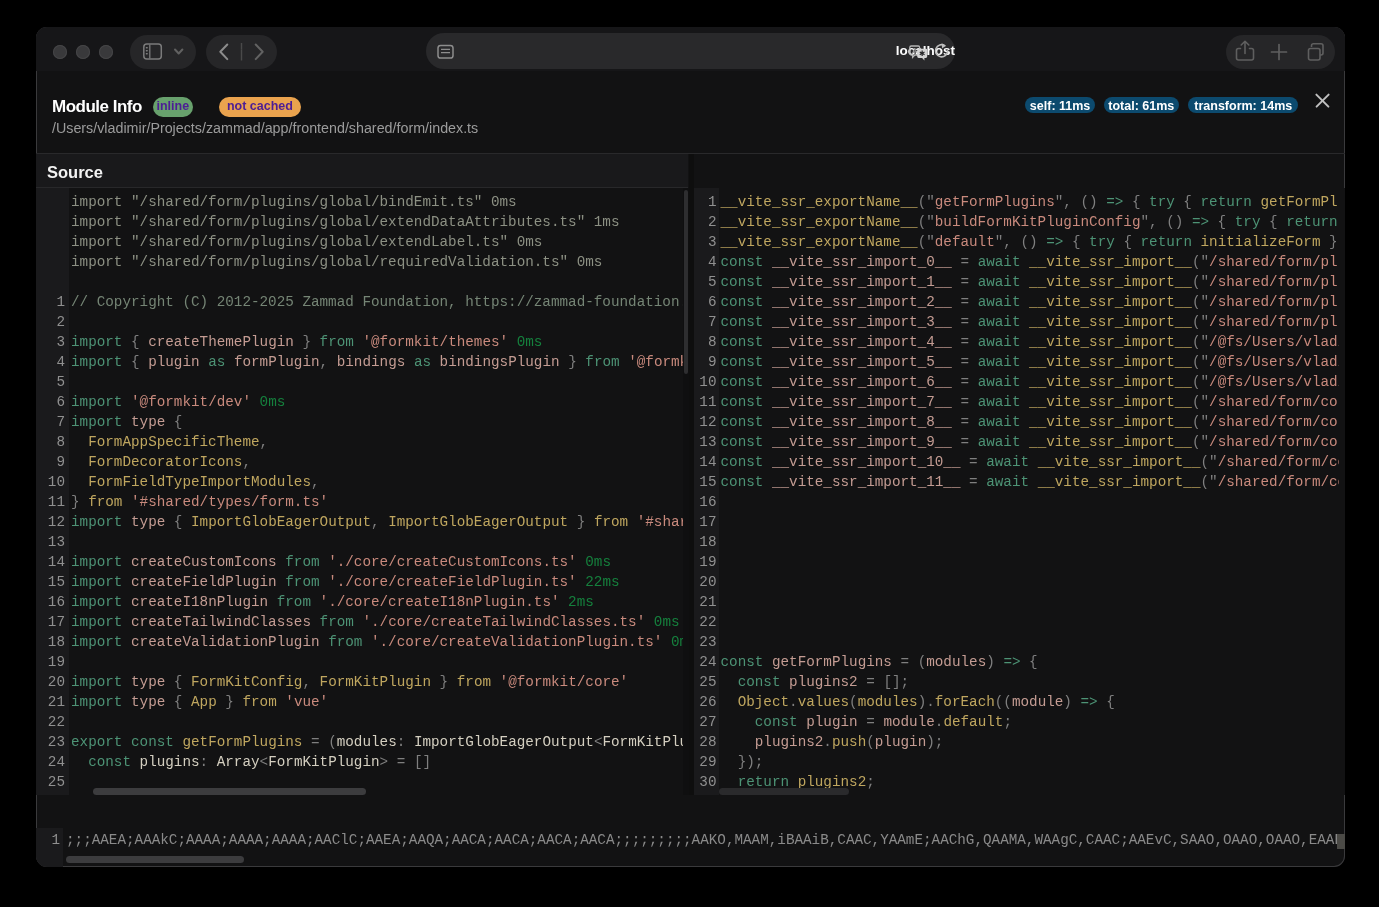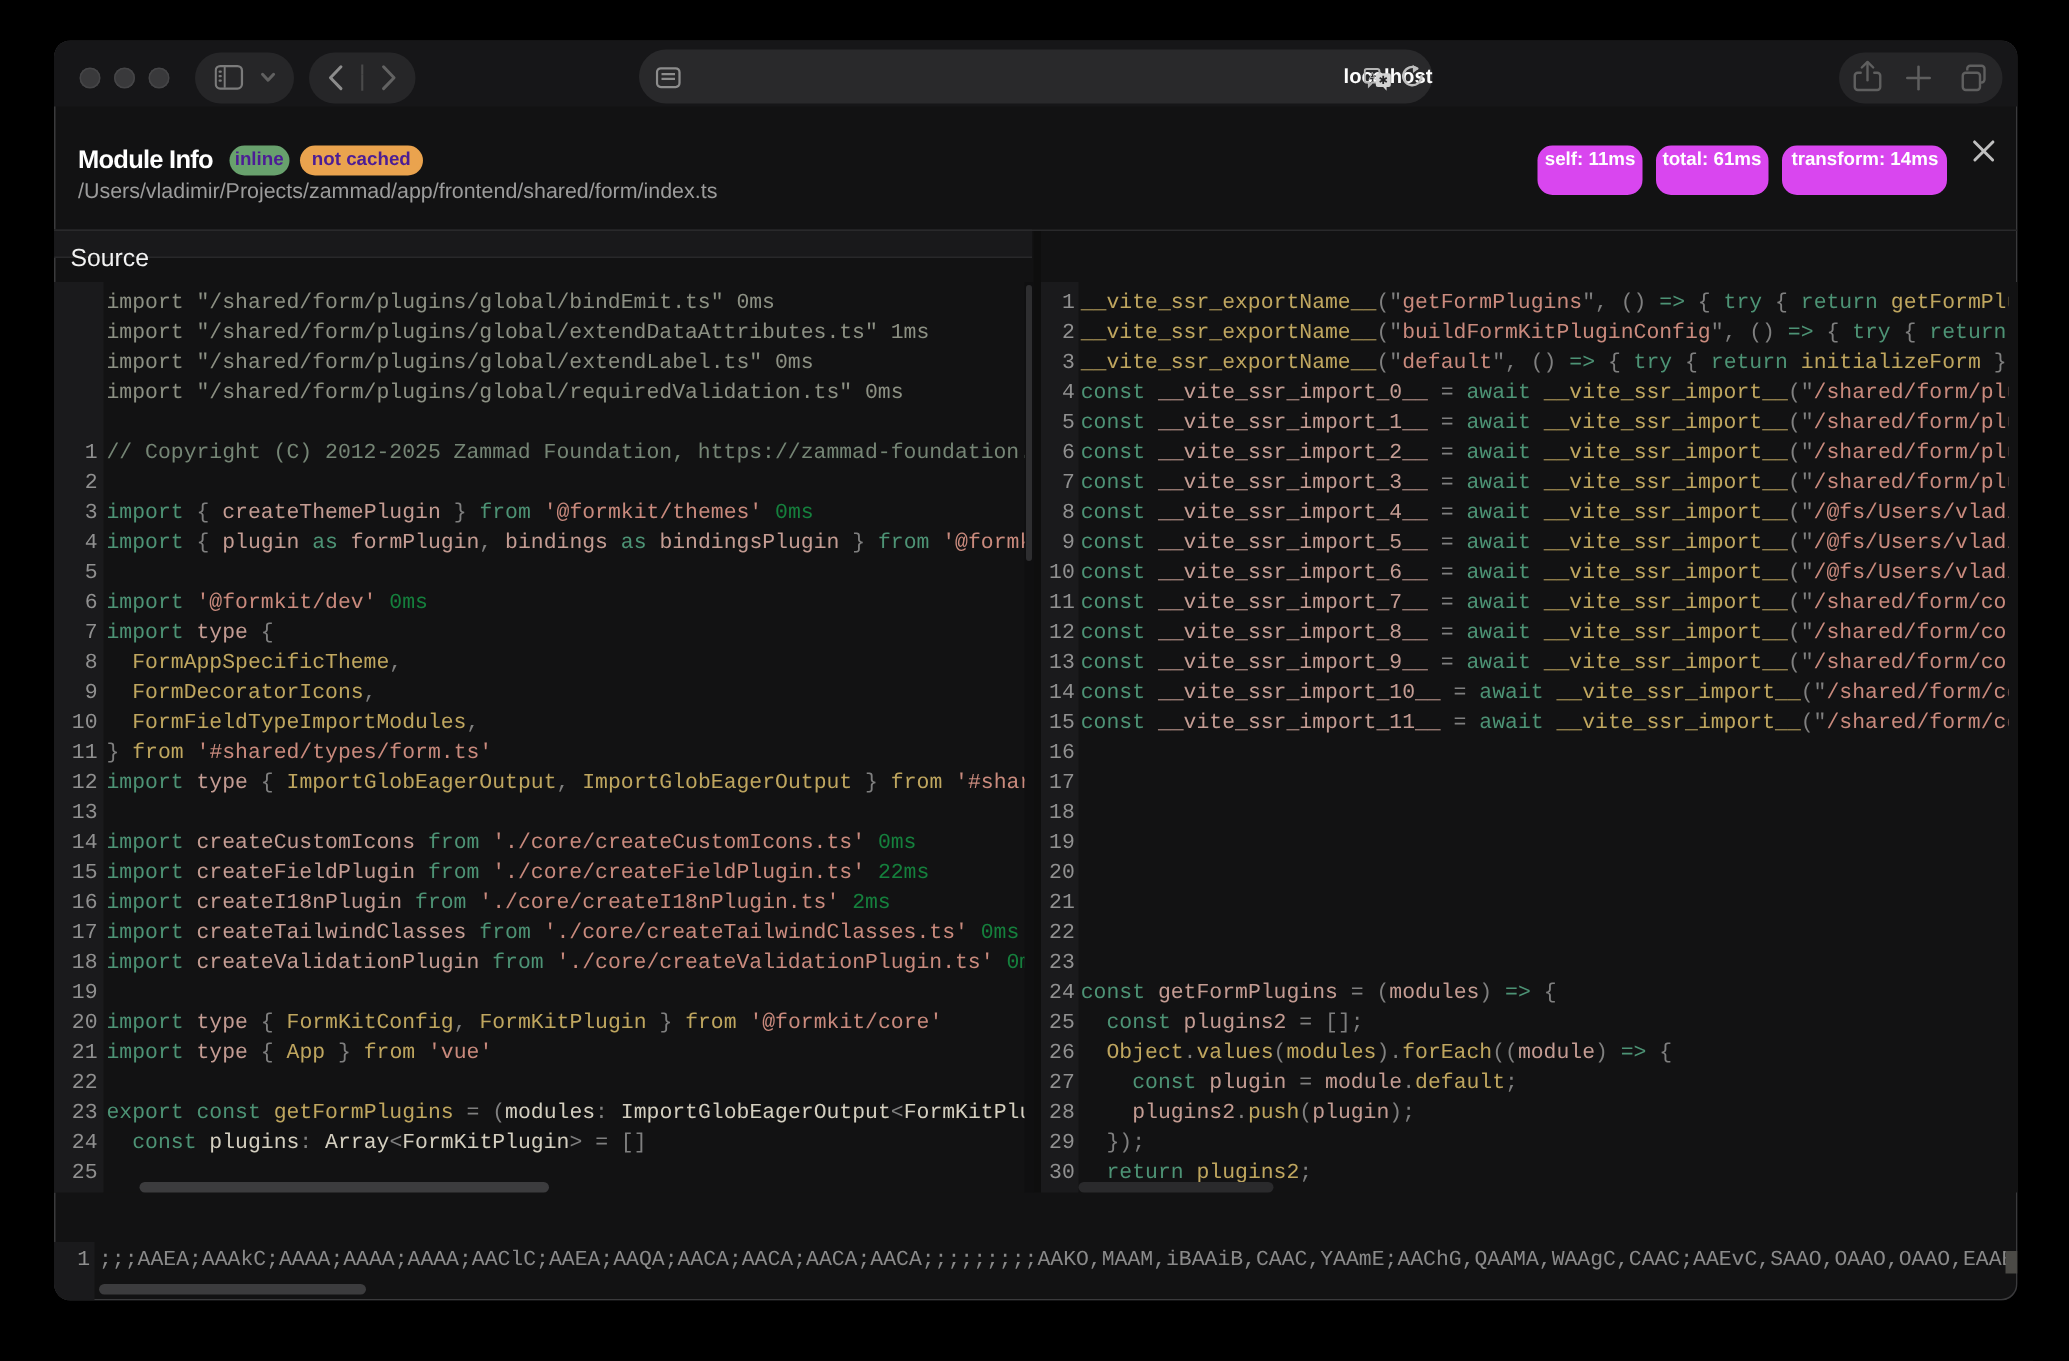--- a/index.html
+++ b/index.html
@@ -9,27 +9,27 @@
 .tl{position:absolute;top:18px;width:14.2px;height:14.2px;border-radius:50%;background:#39393b;box-shadow:0 0 0 1px #454547 inset}
 .pill{position:absolute;top:8.4px;height:33.6px;border-radius:17px;background:#262628}
 .urlbar{position:absolute;left:390px;top:6px;width:529px;height:35.5px;border-radius:18px;background:#29292b}
 .urltxt{position:absolute;left:0;right:0;top:0;height:35.5px;line-height:35.5px;text-align:right;
  color:#fdfdfd;font-size:13.5px;font-weight:700;letter-spacing:0}
 svg{display:block}
 .modtitle{position:absolute;left:16px;top:70px;color:#fff;font-size:17px;font-weight:700;letter-spacing:-.5px}
 .badge{position:absolute;top:70.3px;height:19.6px;border-radius:10px;color:#4c1d95;font-size:12.5px;
  font-weight:700;text-align:center}
 .badge span{display:block;line-height:19.6px}
-.chip{position:absolute;top:70.3px;height:33px;border-radius:10px;background:#d946ef;color:#fff;
+.chip{position:absolute;top:70.3px;height:16px;border-radius:10px;background:#0c4a6e;color:#fff;
  font-size:12.5px;font-weight:700;text-align:center}
 .chip span{display:block;line-height:19.4px}
 .path{position:absolute;left:16px;top:94px;width:900px;height:15px;color:#9c9c9c;
  font-family:Liberation Sans, sans-serif;font-size:14.29px;line-height:15px;white-space:pre}
-.phead{position:absolute;top:126px;height:19px;background:#19191b;border-top:1px solid #29292b;
- border-bottom:1px solid #28282a;color:#f2f2f2;font-size:16.5px;font-weight:400}
+.phead{position:absolute;top:126px;height:35px;background:#19191b;border-top:1px solid #29292b;
+ border-bottom:1px solid #28282a;color:#f2f2f2;font-size:16.5px;font-weight:700}
 .phead span{display:block;padding-left:11px;line-height:37px}
 .code{position:absolute;top:161px;height:607px;overflow:hidden;
  font-family:"Liberation Mono",monospace;font-size:14.29px;line-height:20px;color:#d4cfc0;white-space:pre}
 pre{margin:0;padding:3.5px 0 0 2px;font:inherit}
 .ln{display:inline-block;width:27px;margin-right:6px;text-align:right;color:#909090}
 .lnr{display:inline-block;width:21px;margin-right:4px;text-align:right;color:#909090}
 .ln2{display:inline-block;width:22px;margin-right:6px;text-align:right;color:#909090}
 i{font-style:normal}
 .k{color:#4d9375}.s{color:#c98a7d}.r{color:#c49c93}.y{color:#bfa65f}.p{color:#7f7f7f}
 .c{color:#758575}.d{color:#15803d}.w{color:#d4cfc0}.g{color:#8c9083}
@@ -114,21 +114,21 @@
 <rect x="2.5" y="6.5" width="11.5" height="11.5" rx="2" fill="none" stroke="#5f5f5f" stroke-width="1.6"></rect>
 </svg>
         </div>
     </div>
   </div>
 
   <div class="modtitle">Module Info</div>
   <div class="badge" style="left:116.8px;width:40px;background:#68a16d">
       <span>inline</span>
     </div>
-  <div class="badge" style="left:164px;width:81.8px;background:#eaa34e">
+  <div class="badge" style="left:183px;width:81.8px;background:#eaa34e">
       <span>not cached</span>
     </div>
   <div class="chip" style="left:988.9px;width:70.4px">
       <span>self: 11ms</span>
     </div>
   <div class="chip" style="left:1067.9px;width:74.8px">
       <span>total: 61ms</span>
     </div>
   <div class="chip" style="left:1152.3px;width:109.9px">
       <span>transform: 14ms</span>

